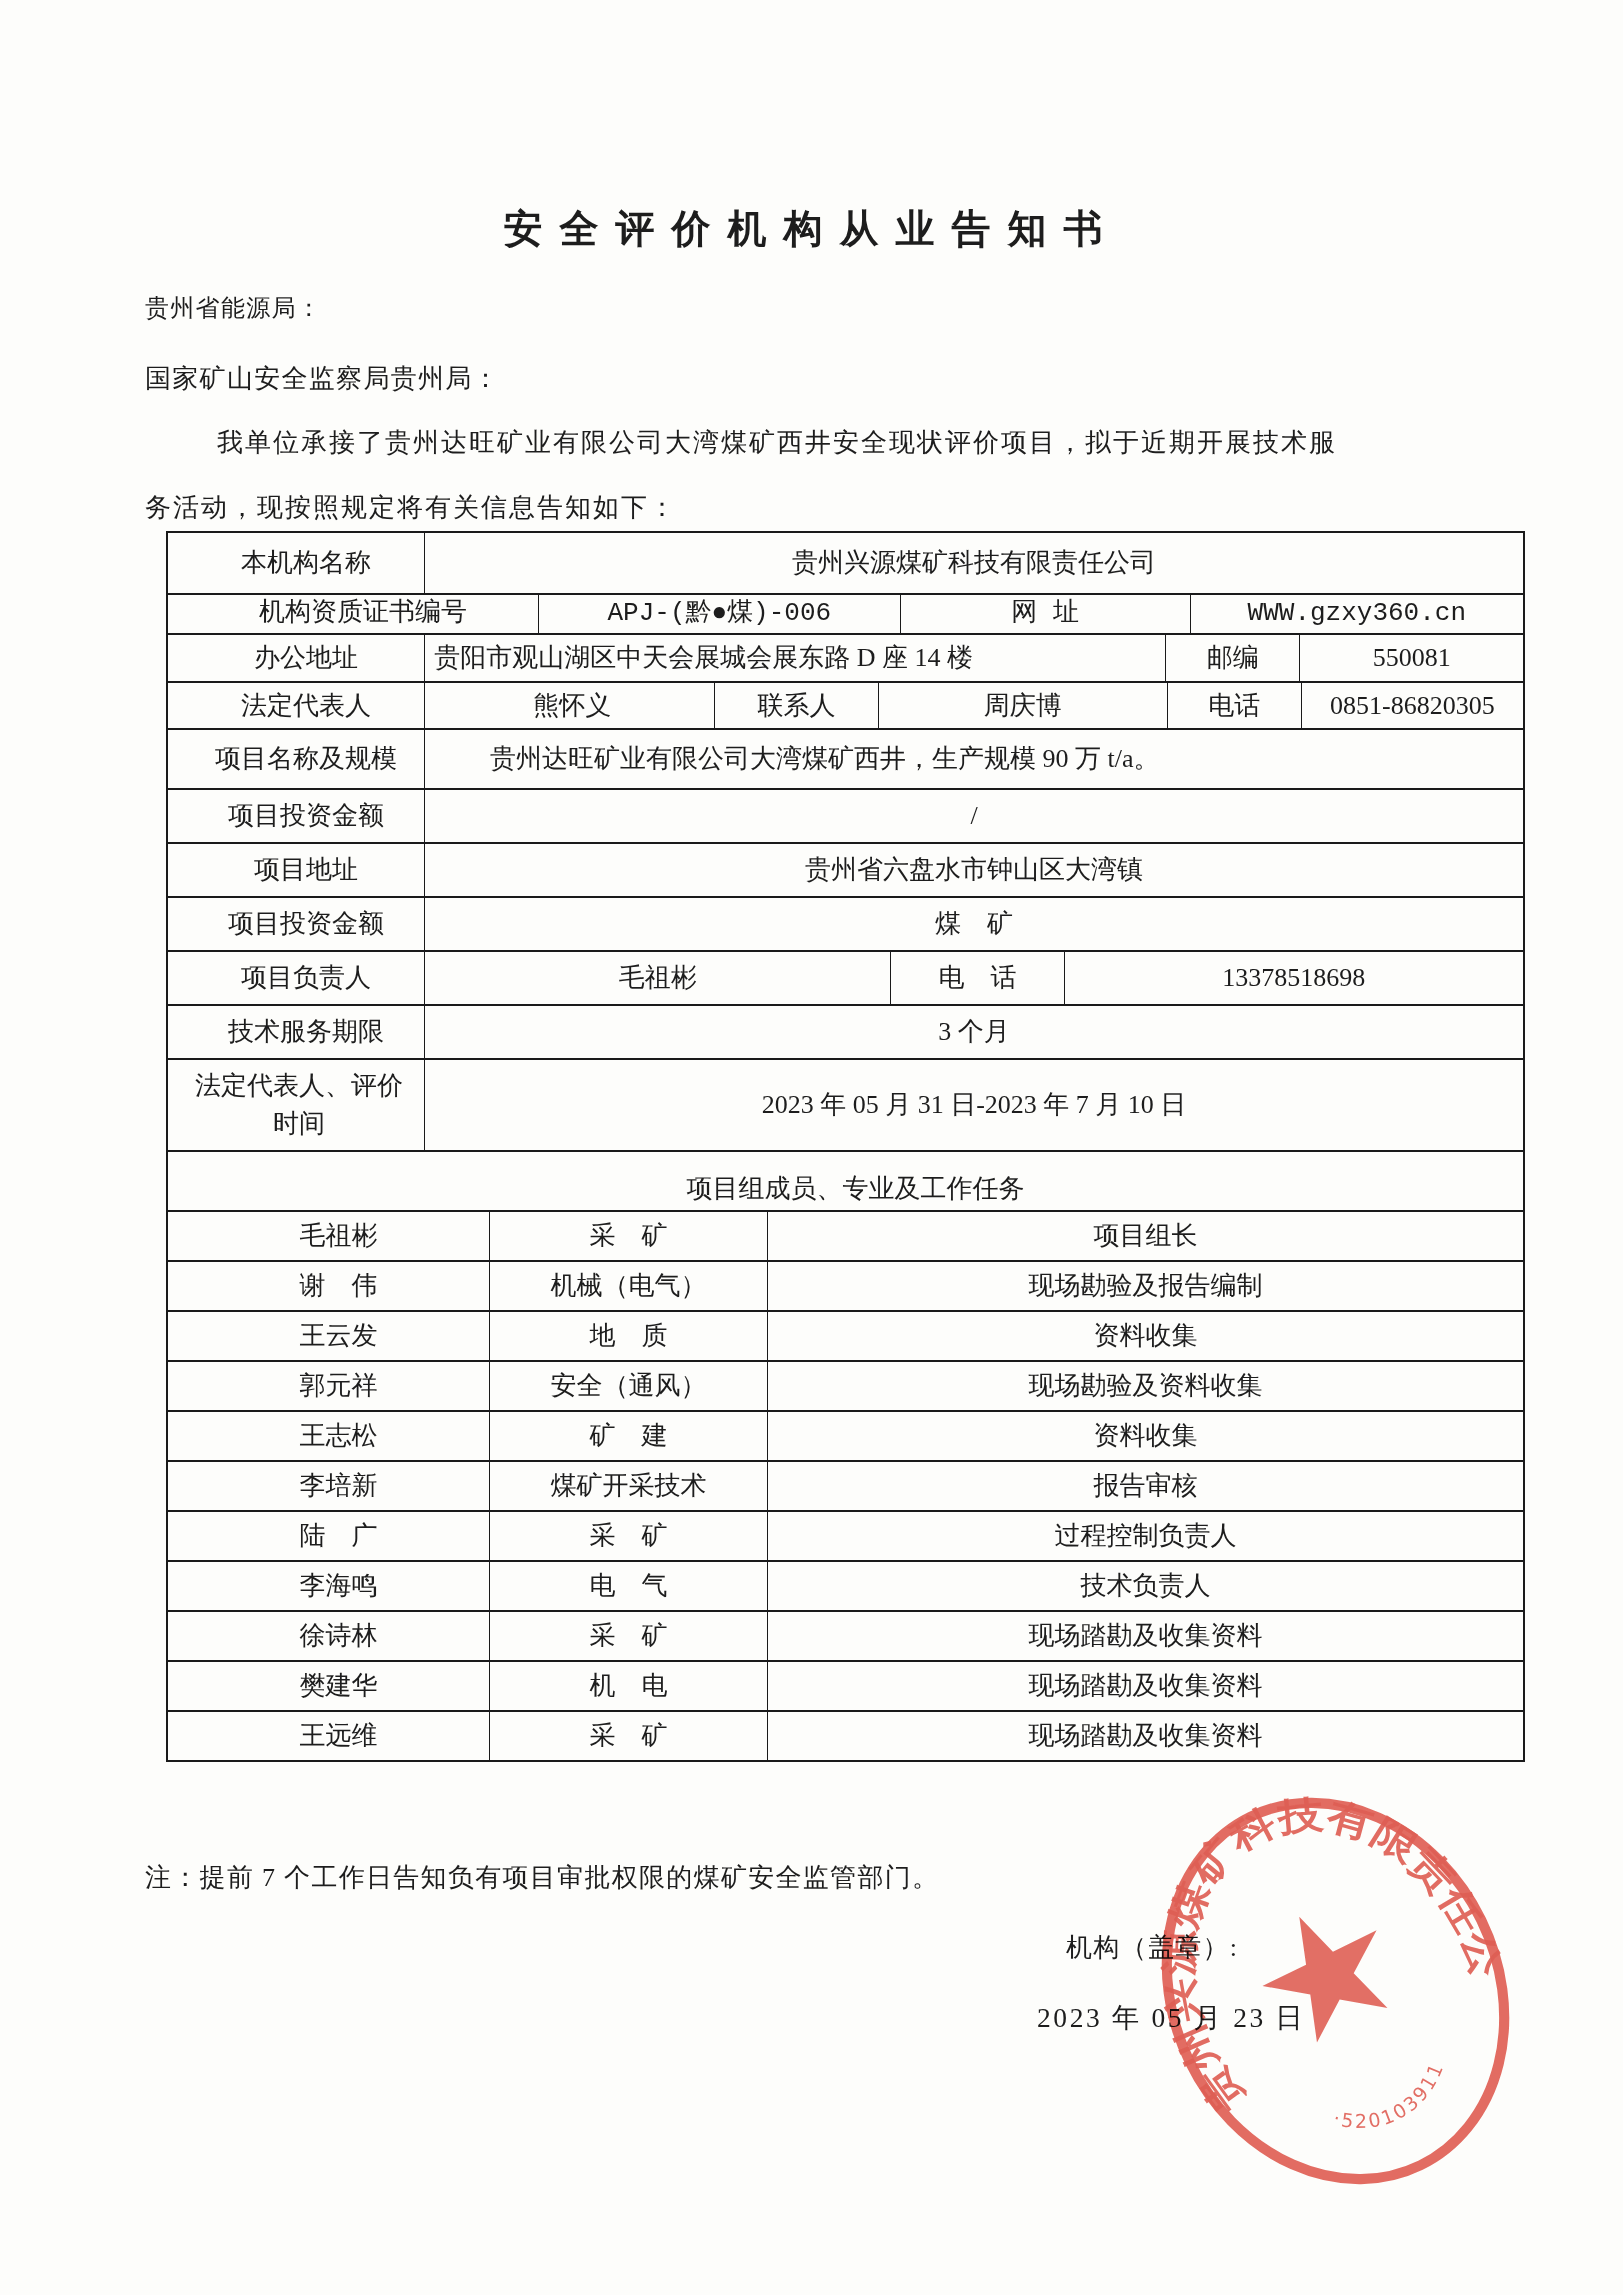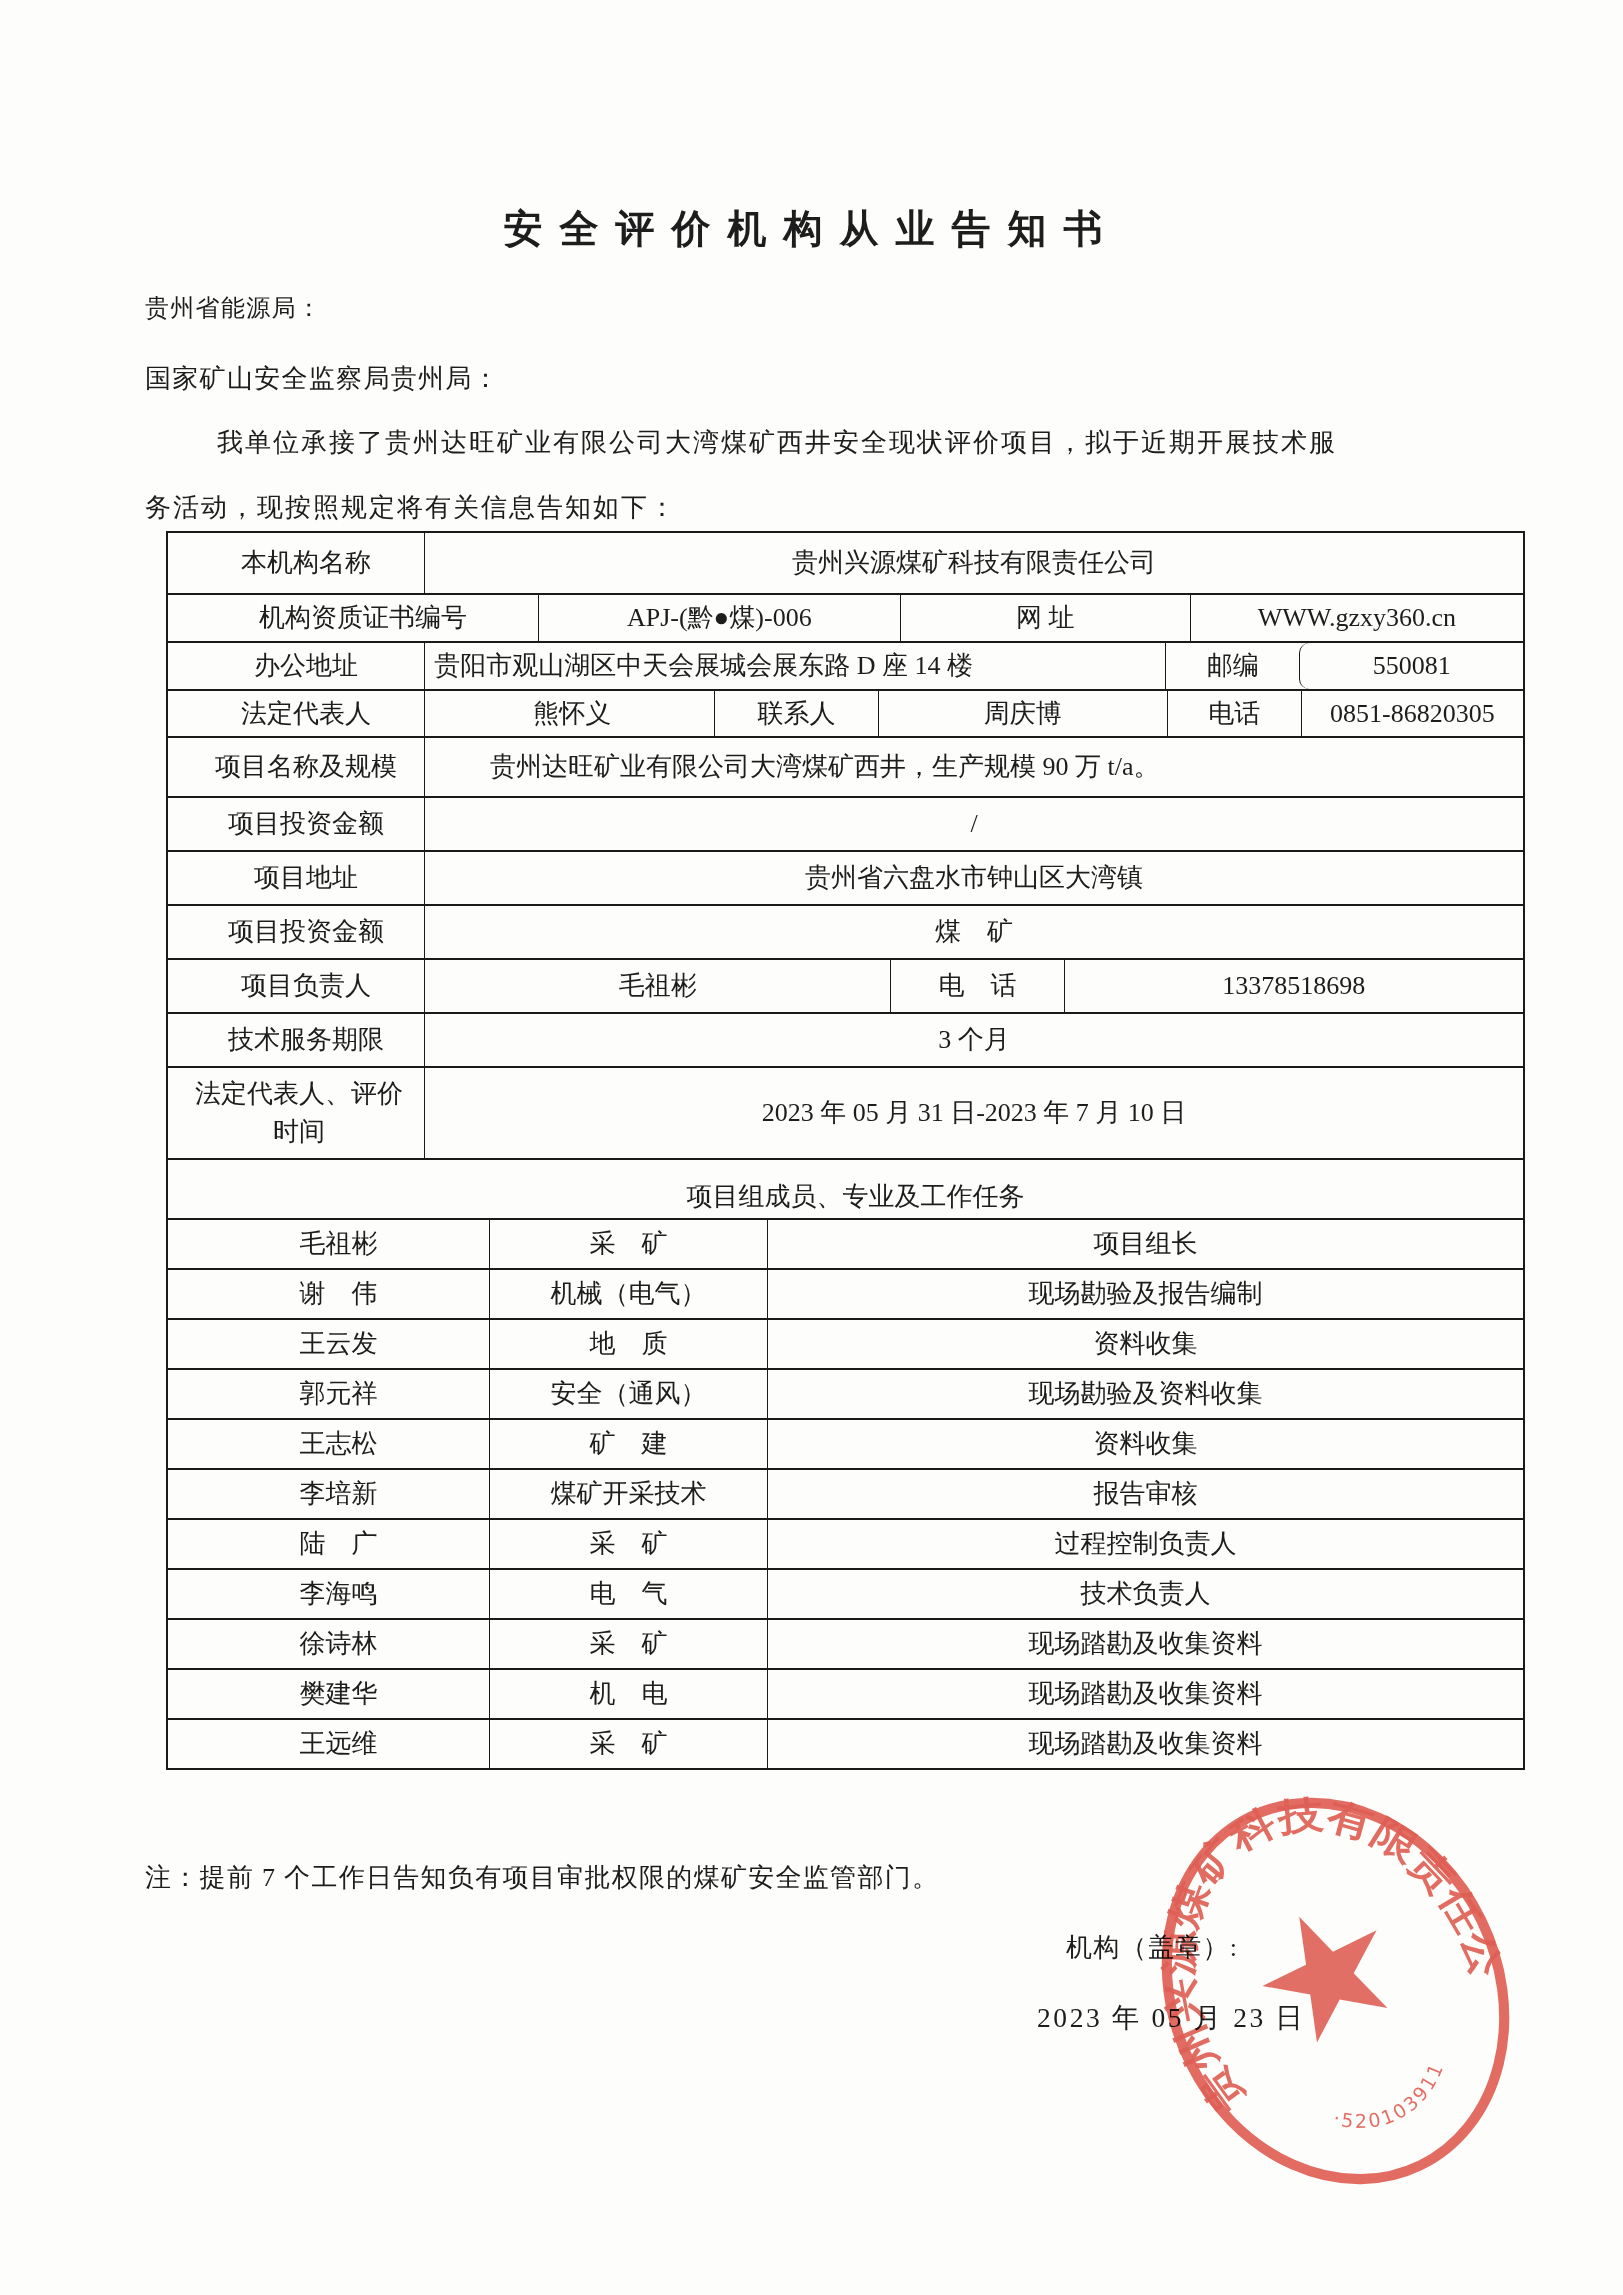--- a/index.html
+++ b/index.html
@@ -35,28 +35,28 @@
     display:flex;align-items:center;justify-content:center;
     text-align:center;
     border-left:1.3px solid #1a1a1a;
     padding:0 3.9px;
     line-height:1.45;
   }
   .tcell:first-child{border-left:none;padding-left:24px;}
   .tcell.left{justify-content:flex-start;text-align:left;}
 
   
-  .h92{height:60px;} .h74{height:48px;} .h73{height:48px;} .h72{height:47px;}
+  .h92{height:60px;} .h74{height:40px;font-family:Liberation Mono, monospace;} .h73{height:48px;} .h72{height:47px;}
   .h83{height:54px;} .h82{height:54px;} .h141{height:92px;} .h77{height:50px;}
 
   
   .wA{width:18.9%;}   
   .wR1v{width:81.1%;}
   .w2a{width:27.3%;} .w2b{width:26.7%;} .w2c{width:21.4%;} .w2d{width:24.6%;}
-  .w3b{width:54.7%;} .w3c{width:9.9%;} .w3d{width:16.5%;border-radius:10px;}
+  .w3b{width:54.7%;} .w3c{width:9.9%;} .w3d{width:16.5%;}
   .w4b{width:21.4%;padding-left:9px;} .w4c{width:12.1%;} .w4d{width:21.3%;} .w4e{width:9.9%;} .w4f{width:16.4%;}
   .w9b{width:34.4%;} .w9c{width:12.8%;} .w9d{width:33.9%;}
   .wN{width:23.7%;} .wM{width:20.5%;} .wT{width:55.8%;}
   .wFull{width:100%;margin-top:16px;}
   .wrapLabel{padding:0 18.3px;}
 
   .note-line{position:absolute;left:145px;top:1860px;font-size:26px;letter-spacing:1.3px;}
   .sig-label{position:absolute;left:1066px;top:1930px;font-size:26px;letter-spacing:1.3px;}
   .sig-date{position:absolute;left:1037px;top:2000px;font-size:27.5px;letter-spacing:2.6px;}
 

